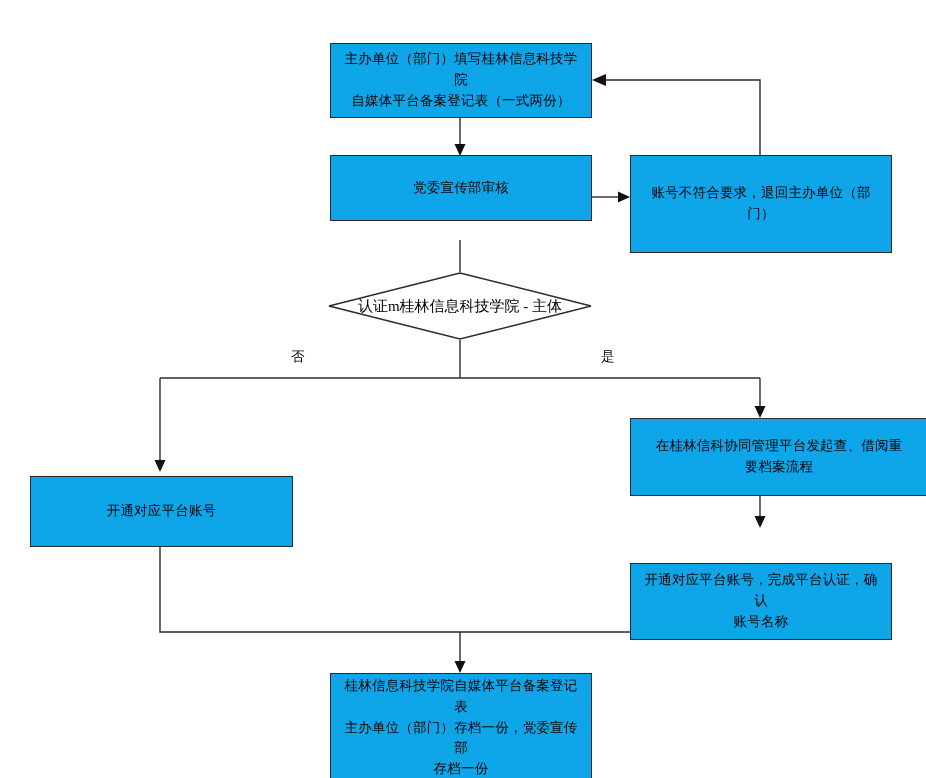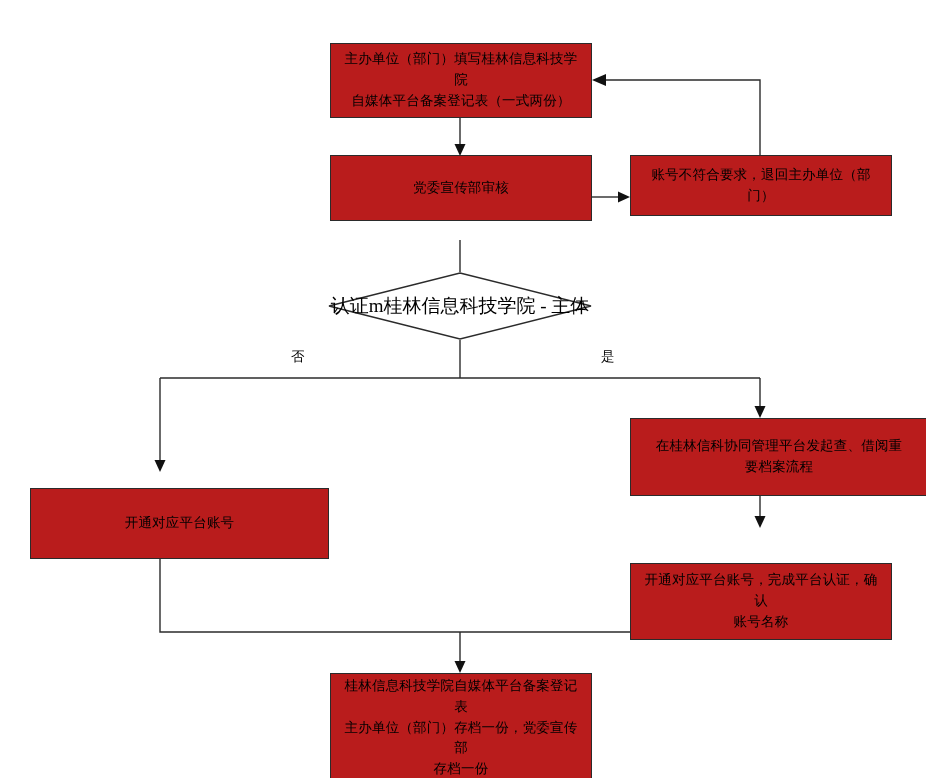--- a/index.html
+++ b/index.html
@@ -19,21 +19,21 @@
     background: #ffffff;
     overflow: hidden;
   }
   .node {
     position: absolute;
     box-sizing: border-box;
     display: flex;
     align-items: center;
     justify-content: center;
     text-align: center;
-    background: #b91c1c;
+    background: #0ea5e9;
   }
   .node.box {
     border: 1px solid #2b2b2b;
   }
   .node .label {
     display: block;
     font-size: 13.5px;
     line-height: 1.55;
     letter-spacing: 0.2px;
     white-space: pre-line;
@@ -46,21 +46,21 @@
     justify-content: center;
   }
   .diamond-wrap svg {
     position: absolute;
     left: 0;
     top: 0;
     overflow: visible;
   }
   .diamond-wrap .label {
     position: relative;
-    font-size: 19px;
+    font-size: 15px;
     line-height: 1.5;
     text-align: center;
     white-space: nowrap;
     z-index: 2;
   }
   .edge-label {
     position: absolute;
     font-size: 13.5px;
     line-height: 1;
     white-space: nowrap;
@@ -145,36 +145,36 @@
 
   <div class="node box" style="left:330px; top:43px; width:262px; height:75px;">
     <span class="label">主办单位（部门）填写桂林信息科技学院
 自媒体平台备案登记表（一式两份）</span>
   </div>
 
   <div class="node box" style="left:330px; top:155px; width:262px; height:66px;">
     <span class="label">党委宣传部审核</span>
   </div>
 
-  <div class="node box" style="left:630px; top:155px; width:262px; height:61px;">
+  <div class="node box" style="left:630px; top:155px; width:262px; height:98px;">
     <span class="label">账号不符合要求，退回主办单位（部门）</span>
   </div>
 
   <div class="diamond-wrap" style="left:328px; top:272px; width:264px; height:68px;">
     <svg width="264" height="68" viewBox="0 0 264 68" xmlns="http://www.w3.org/2000/svg">
       <polygon points="132,1 263,34 132,67 1,34" fill="#ffffff" stroke="#2b2b2b" stroke-width="1.4"></polygon>
     </svg>
     <span class="label">认证m桂林信息科技学院 - 主体</span>
   </div>
 
   <div class="edge-label" style="left:291px; top:350px;">否</div>
 
   <div class="edge-label" style="left:601px; top:350px;">是</div>
 
-  <div class="node box" style="left:30px; top:488px; width:299px; height:71px;">
+  <div class="node box" style="left:30px; top:476px; width:263px; height:71px;">
     <span class="label">开通对应平台账号</span>
   </div>
 
   <div class="node box" style="left:630px; top:418px; width:298px; height:78px;">
     <span class="label">在桂林信科协同管理平台发起查、借阅重
 要档案流程</span>
   </div>
 
   <div class="node box" style="left:630px; top:528px; width:262px; height:77px;margin-top:35px;">
     <span class="label">开通对应平台账号，完成平台认证，确认

